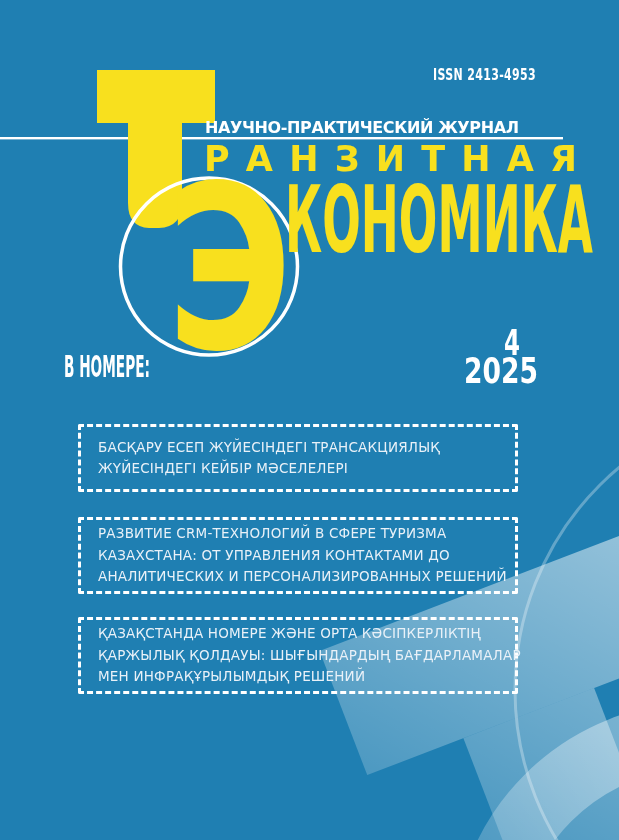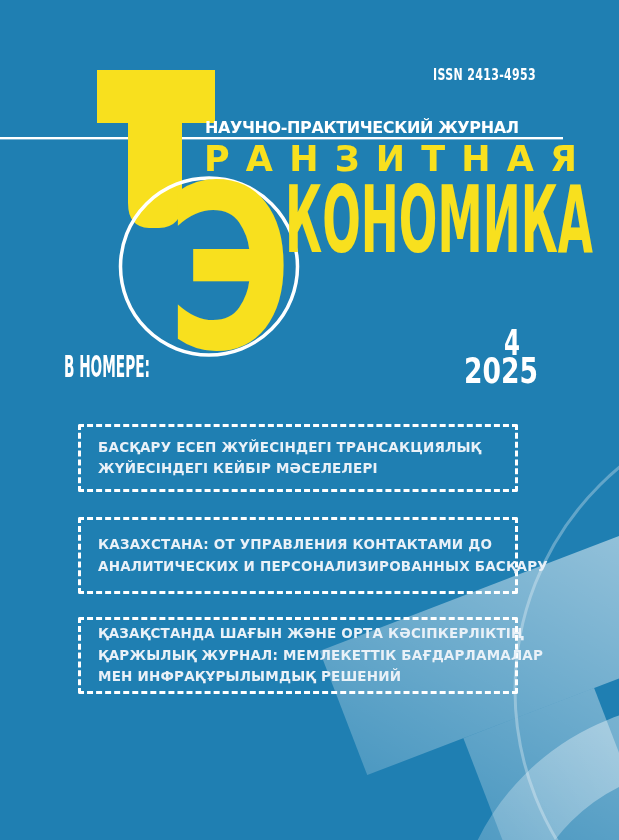--- a/index.html
+++ b/index.html
@@ -20,21 +20,21 @@
   .t-inissue{fill:#FFFFFF;font-size:30px;}
   .t-num{fill:#FFFFFF;font-size:36px;}
   .articles{position:absolute;left:0;top:0;width:619px;height:840px;z-index:3;}
   .article-box{
     position:absolute;left:78px;width:440px;box-sizing:border-box;
     border:3px dashed #FFFFFF;border-radius:2px;
     display:flex;flex-direction:column;justify-content:center;
     padding:4px 12px 4px 17px;
   }
   .article-box p{
-    margin:0;color:#E9F1F8;font-size:13.5px;font-weight:bold;
+    margin:0;color:#E9F1F8;font-size:13.5px;font-weight:normal;
     line-height:21.5px;letter-spacing:.2px;white-space:nowrap;
   }
   #box-1{top:424px;height:68px;}
   #box-2{top:517px;height:77px;}
   #box-3{top:617px;height:77px;}
 </style>
 </head>
 <body>
 
 <svg id="watermark" width="619" height="840" viewBox="0 0 619 840">
@@ -78,21 +78,22 @@
   <text class="t-num" x="504" y="355" textLength="16" lengthAdjust="spacingAndGlyphs">4</text>
   <text class="t-num" x="464" y="383" textLength="74" lengthAdjust="spacingAndGlyphs">2025</text>
 </svg>
 
 <div class="articles">
   <div class="article-box" id="box-1">
     <p>БАСҚАРУ ЕСЕП ЖҮЙЕСІНДЕГІ ТРАНСАКЦИЯЛЫҚ</p>
     <p>ЖҮЙЕСІНДЕГІ КЕЙБІР МӘСЕЛЕЛЕРІ</p>
   </div>
   <div class="article-box" id="box-2">
+    <p>РАЗВИТИЕ CRM-ТЕХНОЛОГИЙ В СФЕРЕ ТУРИЗМА</p>
     <p>КАЗАХСТАНА: ОТ УПРАВЛЕНИЯ КОНТАКТАМИ ДО</p>
-    <p>АНАЛИТИЧЕСКИХ И ПЕРСОНАЛИЗИРОВАННЫХ БАСҚАРУ</p>
+    <p>АНАЛИТИЧЕСКИХ И ПЕРСОНАЛИЗИРОВАННЫХ РЕШЕНИЙ</p>
   </div>
   <div class="article-box" id="box-3">
-    <p>ҚАЗАҚСТАНДА ШАҒЫН ЖӘНЕ ОРТА КӘСІПКЕРЛІКТІҢ</p>
-    <p>ҚАРЖЫЛЫҚ ЖУРНАЛ: МЕМЛЕКЕТТІК БАҒДАРЛАМАЛАР</p>
+    <p>ҚАЗАҚСТАНДА НОМЕРЕ ЖӘНЕ ОРТА КӘСІПКЕРЛІКТІҢ</p>
+    <p>ҚАРЖЫЛЫҚ ҚОЛДАУЫ: ШЫҒЫНДАРДЫҢ БАҒДАРЛАМАЛАР</p>
     <p>МЕН ИНФРАҚҰРЫЛЫМДЫҚ РЕШЕНИЙ</p>
   </div>
 </div>
 
 </body></html>

